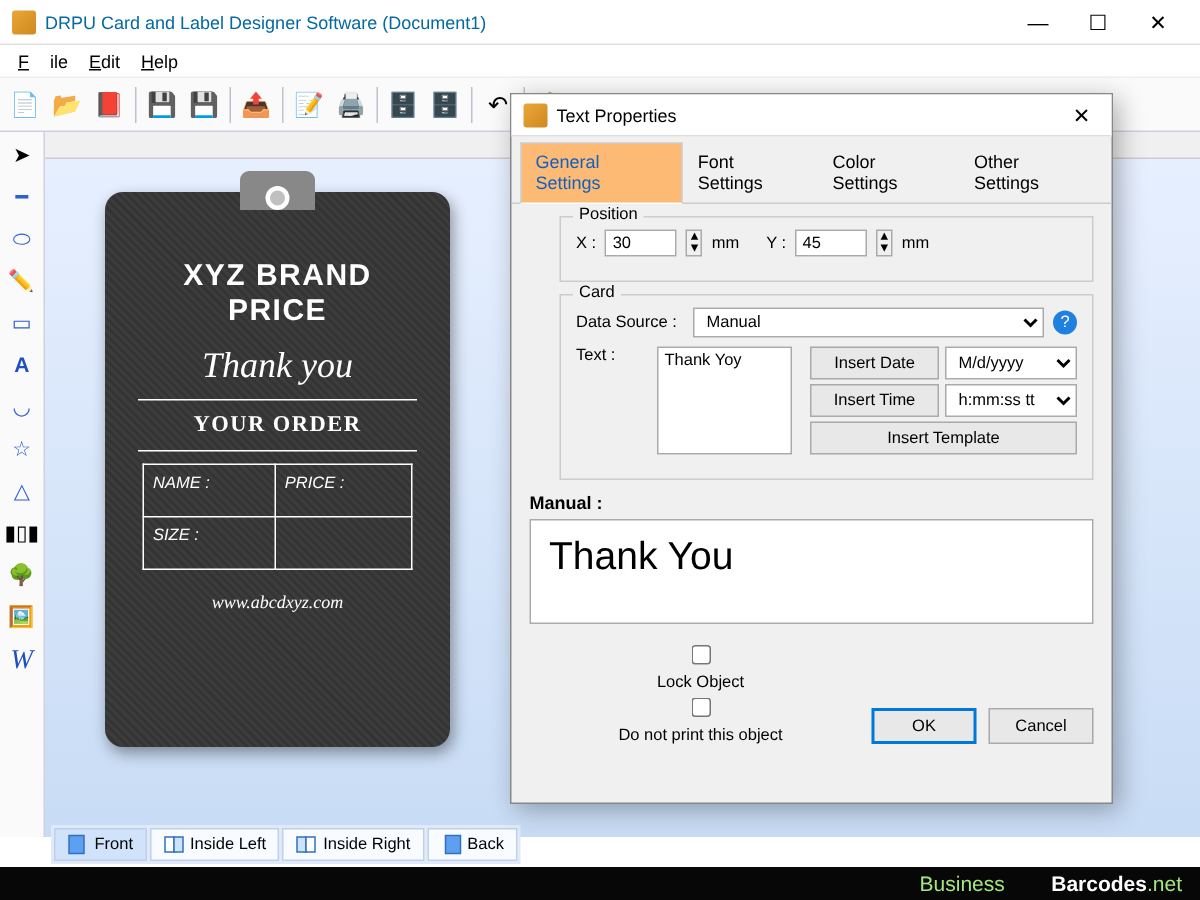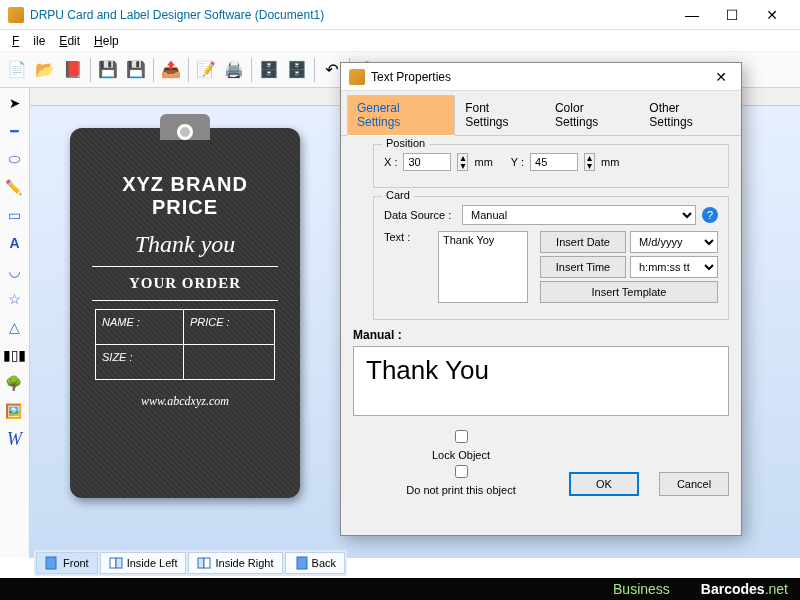--- a/index.html
+++ b/index.html
@@ -71,21 +71,21 @@
 .row { display: flex; align-items: center; gap: 6px; margin-bottom: 6px; }
 .row label { font-size: 11px; }
 .row input[type=text], .row select, .row textarea { font-size: 11px; padding: 2px 4px; border: 1px solid #aaa; background: #fff; }
 .spinbox { width: 48px; }
 .btn { padding: 4px 10px; font-size: 11px; background: #e8e8e8; border: 1px solid #aaa; cursor: pointer; }
 .btn.primary { border: 2px solid #0078d7; }
 
 .preview-box { border: 1px solid #aaa; background: #fff; height: 70px; padding: 8px 12px; font-size: 26px; font-weight: 500; }
 
 .check-row { display: flex; align-items: center; gap: 6px; font-size: 11px; margin-top: 4px; flex-direction: column; }
-.dlg-buttons { display: flex; gap: 20px; justify-content: flex-end; margin-top: 6px; border-radius: 12px; }
+.dlg-buttons { display: flex; gap: 8px; justify-content: flex-end; margin-top: 6px; border-radius: 12px; }
 
 .help-icon { width: 16px; height: 16px; border-radius: 50%; background: #2080e0; color: #fff; font-size: 11px; display: flex; align-items: center; justify-content: center; cursor: pointer; }
 </style>
 </head>
 <body>
 
 <div class="titlebar">
   <div class="app-icon"></div>
   <div class="title">DRPU Card and Label Designer Software (Document1)</div>
   <div class="win-controls">

